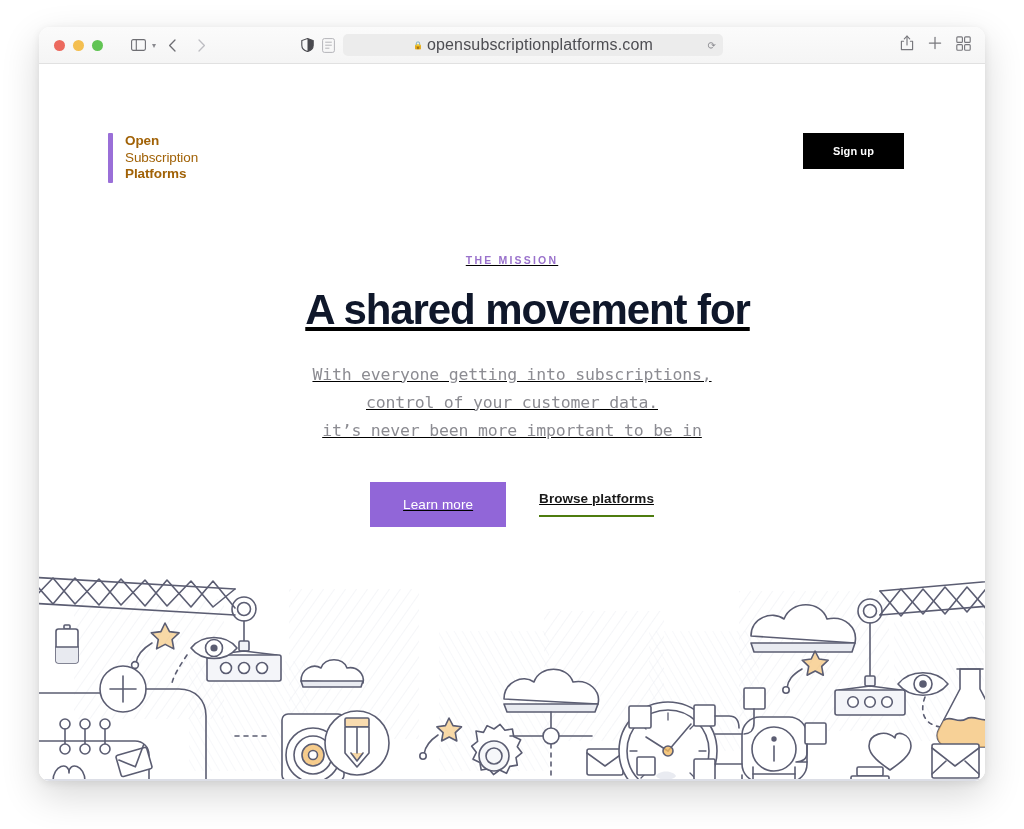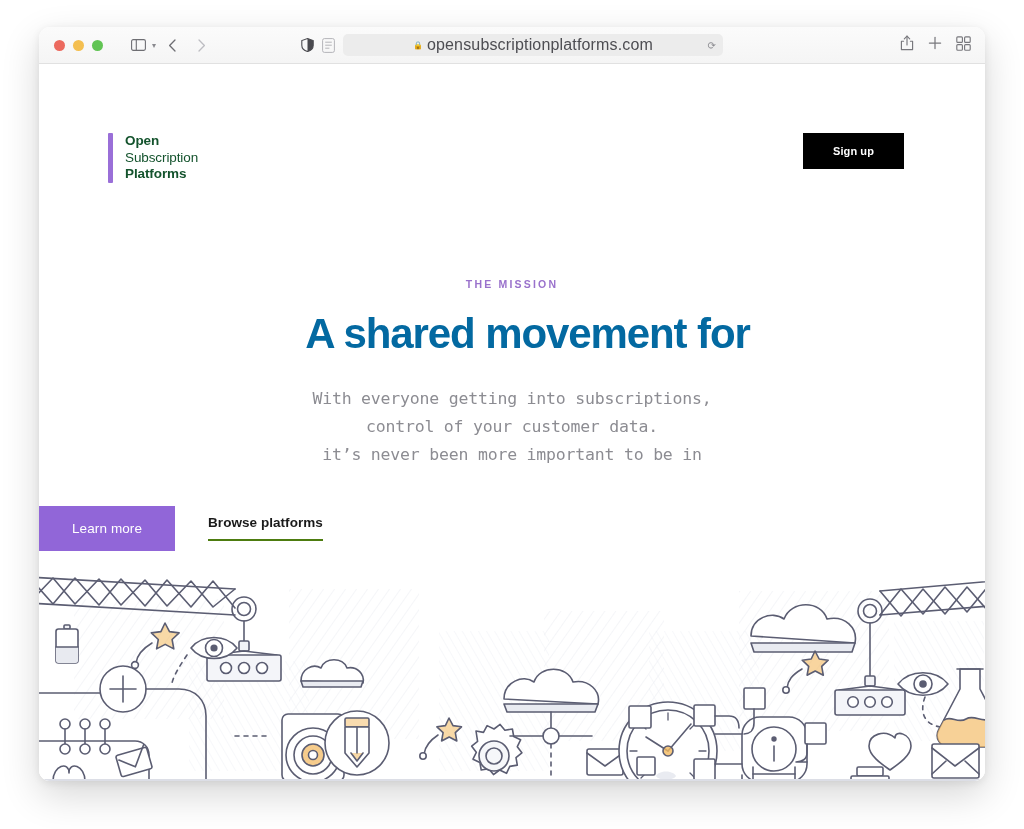--- a/index.html
+++ b/index.html
@@ -127,72 +127,73 @@
     gap: 12px;
   }
   .logo-bar {
     width: 5px;
     background: #9a6fd8;
     border-radius: 1px;
   }
   .logo-text {
     font-size: 13.5px;
     line-height: 16.5px;
-    color: #14532d;
+    color: #a16207;
     letter-spacing: -0.1px;
   }
   .logo-text .l1 { font-weight: bold; }
   .logo-text .l2 { font-weight: normal; }
   .logo-text .l3 { font-weight: bold; }
 
   .signup-btn {
     background: #000000;
     color: #ffffff;
     font-size: 11px;
     font-weight: bold;
     padding: 12px 30px;
     border: none;
     cursor: pointer;
     letter-spacing: 0.1px;
   }
 
   
-  .hero { text-align: center; margin-top: 95px; }
+  .hero { text-align: center; margin-top: 71px; text-decoration: underline; }
 
   .eyebrow {
     font-size: 10.5px;
     font-weight: bold;
     letter-spacing: 2.2px;
     color: #9a72cc;
     text-transform: uppercase;
   }
 
   .headline {
     margin-top: 19px;
     font-size: 42px;
     line-height: 50px;
     font-weight: bold;
-    color: #0369a1;
+    color: #0f172a;
     letter-spacing: -1.1px;
     padding-left: 31px;
   }
 
   .subhead {
     margin-top: 26px;
     font-family: "DejaVu Sans Mono", "Liberation Mono", monospace;
     font-size: 16.5px;
     line-height: 28px;
     color: #8c8c92;
     letter-spacing: -0.2px;
   }
 
   .cta-row {
     margin-top: 37px;
     display: flex;
     align-items: center;
+    justify-content: center;
     gap: 33px;
   }
   .btn-primary {
     background: #9166d8;
     color: #ffffff;
     border: none;
     font-size: 13.5px;
     padding: 15px 33px;
     cursor: pointer;
     letter-spacing: 0.1px;

